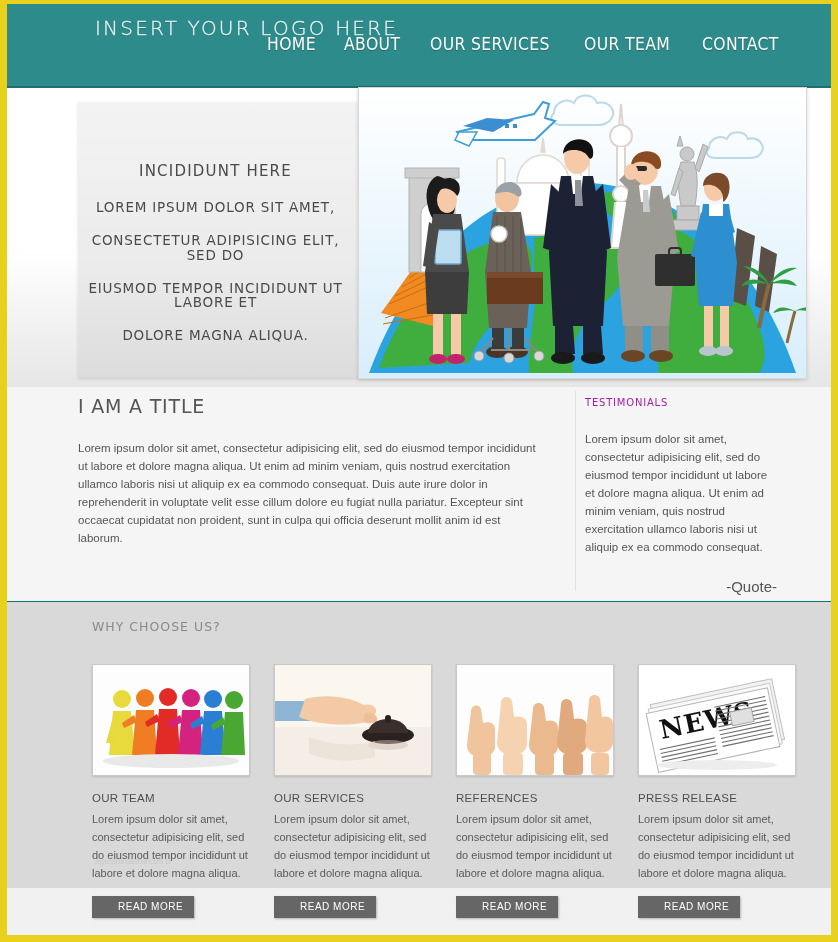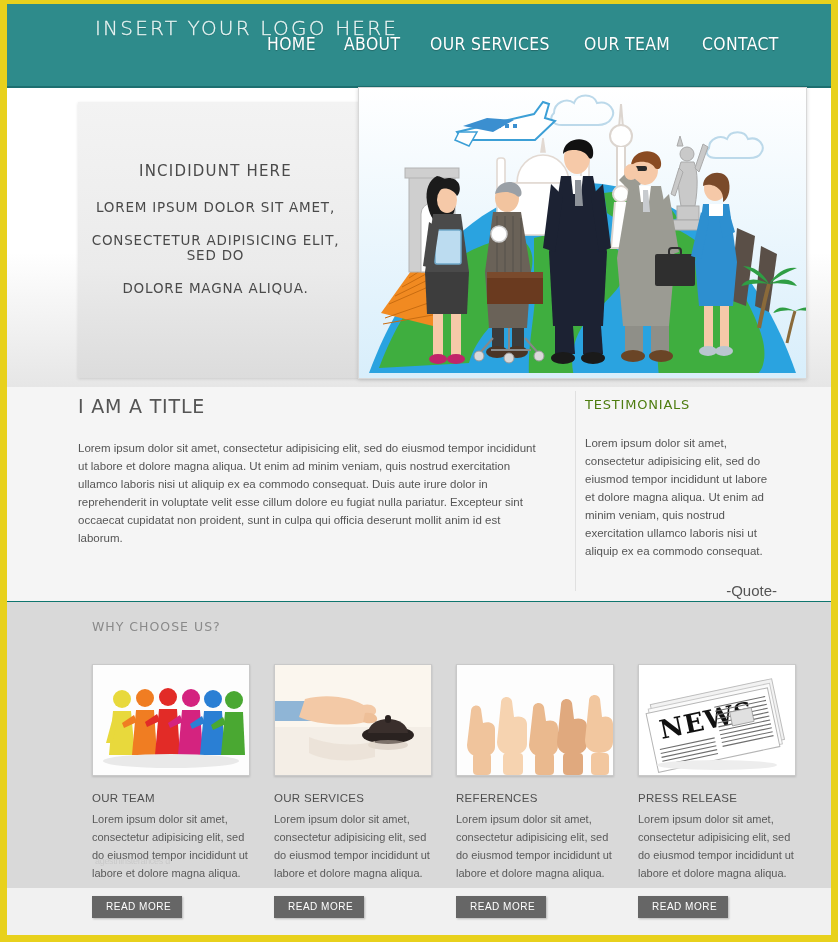--- a/index.html
+++ b/index.html
@@ -154,23 +154,23 @@
     background: #e0e0e0;
   }
   .testimonials {
     position: absolute;
     left: 578px;
     top: 10px;
     width: 192px;
   }
   .testi-title {
     font-family: "DejaVu Sans", sans-serif;
-    font-size: 13px;
+    font-size: 10px;
     letter-spacing: 0.8px;
-    color: #4d7c0f;
+    color: #a21caf;
     margin: 0 0 22px 0;
     font-weight: 400;
   }
   .testi-body {
     font-family: "Liberation Sans", sans-serif;
     font-size: 11.5px;
     line-height: 18px;
     color: #555555;
     margin: 0;
   }
@@ -226,21 +226,21 @@
   .card-body {
     margin: 0;
     font-family: "Liberation Sans", sans-serif;
     font-size: 11px;
     line-height: 18px;
     color: #5a5a5a;
   }
   .read-more {
     display: inline-block;
     margin-top: 14px;
-    padding: 5px 11px 6px 14px;
+    padding: 5px 11px 6px 26px;
     background: #666666;
     color: #ffffff;
     font-family: "Liberation Sans", sans-serif;
     font-size: 10px;
     letter-spacing: 0.5px;
     border: none;
     box-shadow: 1px 1px 2px rgba(0,0,0,0.25);
     cursor: pointer;
   }
   .ghost-text {
@@ -270,20 +270,21 @@
       <div class="nav-item">CONTACT</div>
     </div>
   </div>
 
   <div class="hero-band">
     <div class="hero-panel">
       <div class="hero-text">
         <div class="hero-title">INCIDIDUNT HERE</div>
         <div class="hero-line">LOREM IPSUM DOLOR SIT AMET,</div>
         <div class="hero-line">CONSECTETUR ADIPISICING ELIT, SED DO</div>
+        <div class="hero-line">EIUSMOD TEMPOR INCIDIDUNT UT LABORE ET</div>
         <div class="hero-line">DOLORE MAGNA ALIQUA.</div>
       </div>
 
       <div class="hero-img">
         <svg viewBox="0 0 447 290" width="447" height="290">
           <rect x="0" y="0" width="447" height="290" fill="#ffffff"></rect>
 
           <defs>
             <clipPath id="globeClip">
                 <path d="M10 285 C 60 150, 150 95, 225 95 C 300 95, 390 150, 437 285 Z"></path>

